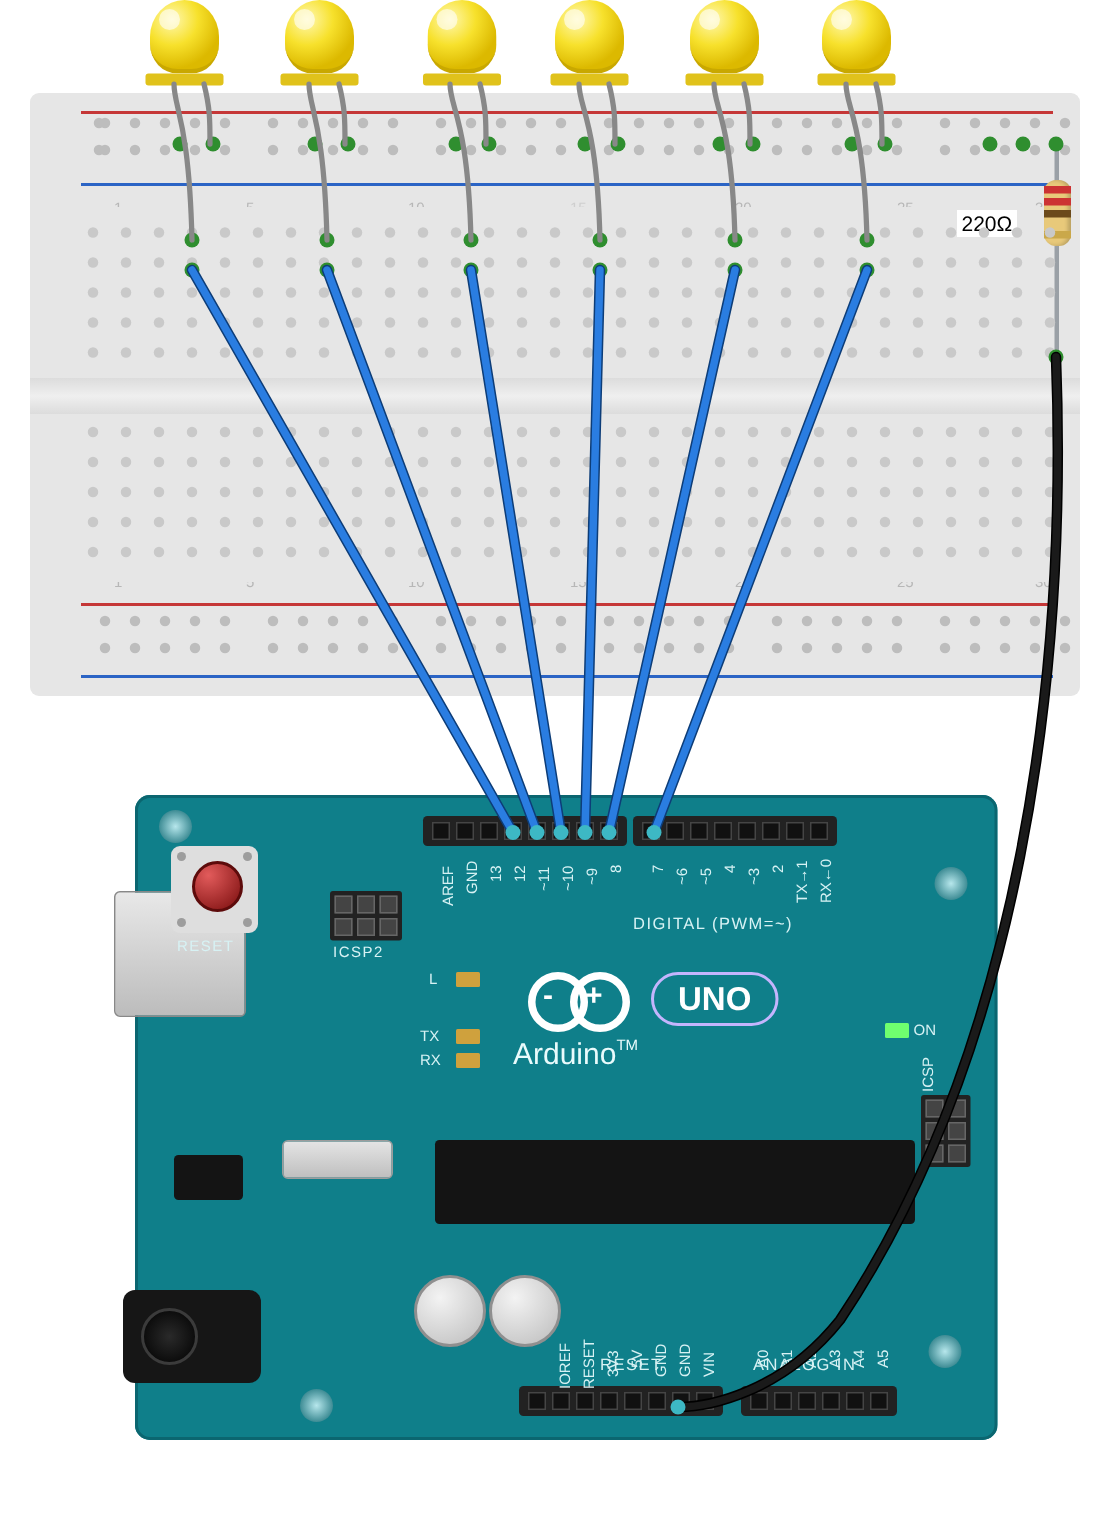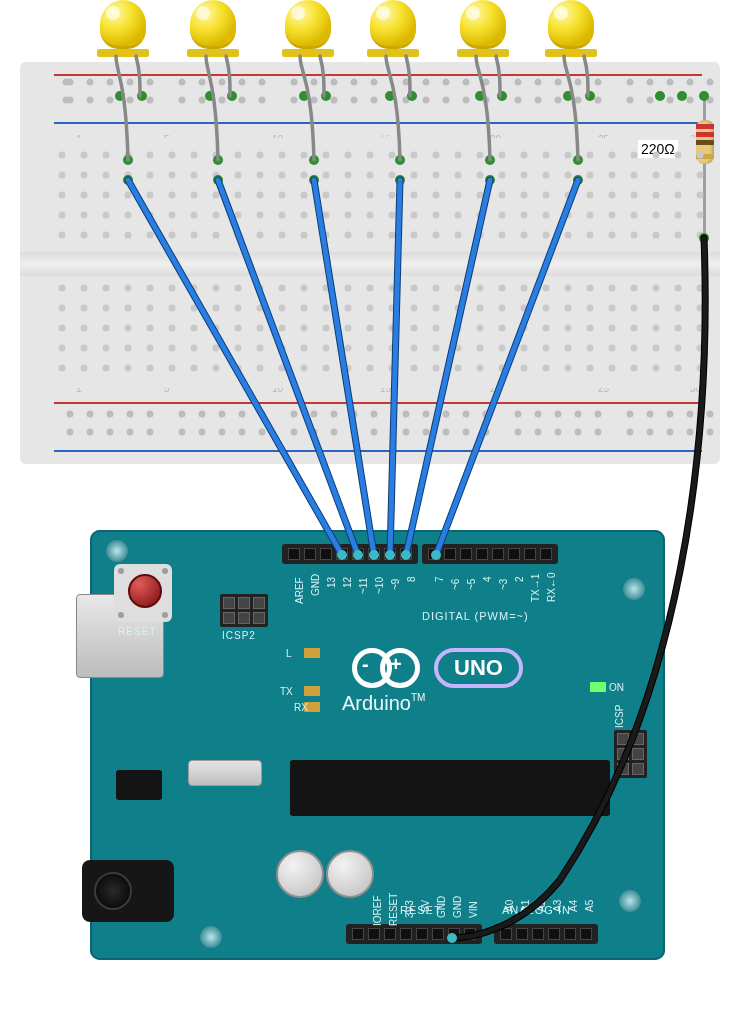--- a/index.html
+++ b/index.html
@@ -68,21 +68,21 @@
   .header{
     position:absolute; background:#222; border-radius:3px; display:flex;
     padding:4px 6px; gap:4px;
   }
   .pin{ width:10px; height:10px; background:#111; border:1px solid #454545; }
   .pin-label{ position:absolute; color:#d7f2f4; font-size:10px;
               transform:rotate(-90deg); transform-origin:left top; white-space:nowrap; }
   .pin-label-h{ position:absolute; color:#d7f2f4; font-size:10px; white-space:nowrap; }
   .sec-label{ position:absolute; color:#d7f2f4; font-size:11px; letter-spacing:1px; }
   .uno-logo{ position:absolute; color:#fff; font-size:22px; font-weight:bold;
-             border:4px solid #c4b5fd; border-radius:20px; padding:3px 16px; }
+             border:2px solid #c4b5fd; border-radius:20px; padding:3px 16px; }
   .arduino-text{ position:absolute; color:#e9fbfc; font-family:Verdana,sans-serif; }
   .infinity{
     position:absolute; width:68px; height:34px;
   }
   .inf-c{ position:absolute; width:30px; height:30px; border:5px solid #fff; border-radius:50%; }
   .metal-box{
     position:absolute; background:linear-gradient(#e4e4e4,#bfbfbf);
     border-radius:4px; border:1px solid #9c9c9c;
   }
   .usb-port{ background:linear-gradient(#e8e8e8,#bcbcbc); border:1px solid #888; }
@@ -268,21 +268,21 @@
     <div class="pin-label" style="left:424px;top:52px">2</div>
     <div class="pin-label" style="left:440px;top:72px">TX→1</div>
     <div class="pin-label" style="left:456px;top:72px">RX←0</div>
     <div class="sec-label" style="left:332px;top:80px">DIGITAL (PWM=~)</div>
 
     <div class="smd smd-y" style="left:214px;top:118px"></div>
     <div class="pin-label-h" style="left:196px;top:118px">L</div>
     <div class="smd smd-y" style="left:214px;top:156px"></div>
     <div class="pin-label-h" style="left:190px;top:156px">TX</div>
     <div class="smd smd-y" style="left:214px;top:172px"></div>
-    <div class="pin-label-h" style="left:204px;top:172px">RX</div>
+    <div class="pin-label-h" style="left:190px;top:172px">RX</div>
 
     <div class="infinity" style="left:262px;top:118px">
       <div class="inf-c" style="left:0"></div>
       <div class="inf-c" style="left:28px"></div>
       <div style="position:absolute;color:#fff;left:10px;top:5px;font-size:20px;font-weight:bold">-</div>
       <div style="position:absolute;color:#fff;left:38px;top:5px;font-size:20px;font-weight:bold">+</div>
     </div>
     <div class="uno-logo" style="left:344px;top:118px">UNO</div>
     <div class="arduino-text" style="left:252px;top:162px;font-size:20px">
       <span>Arduino</span><span style="font-size:10px;vertical-align:top">TM</span>

